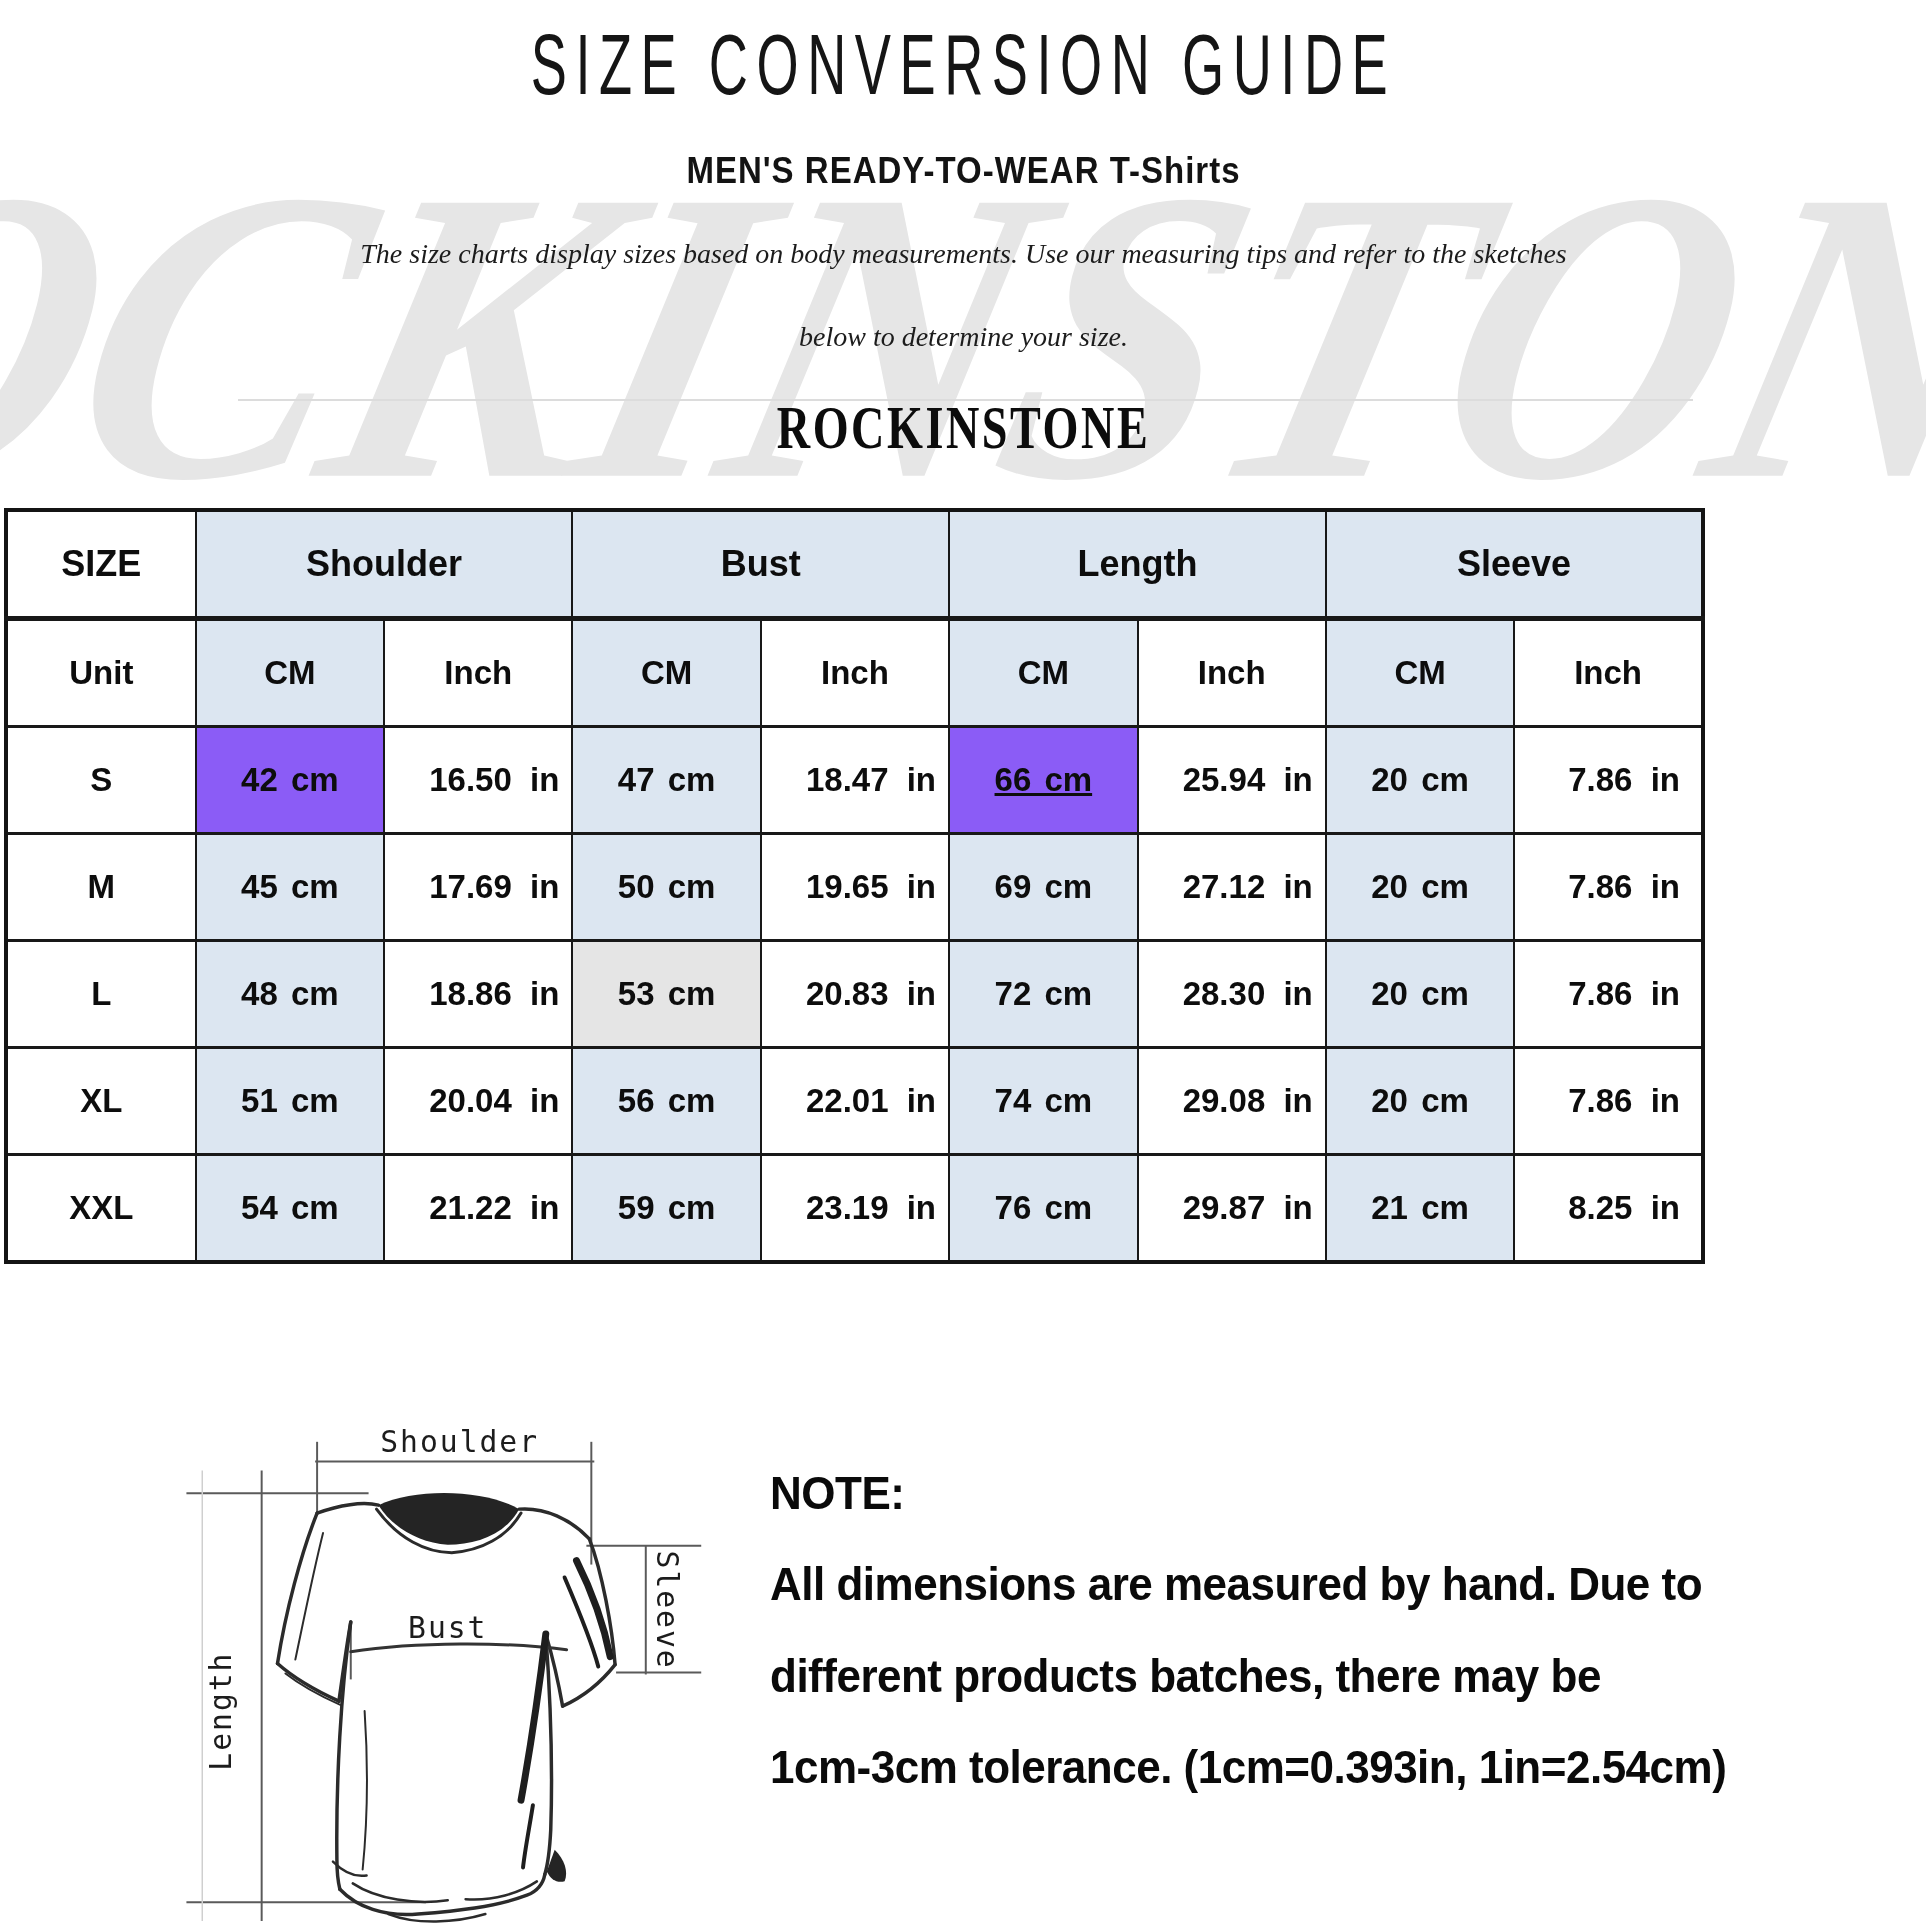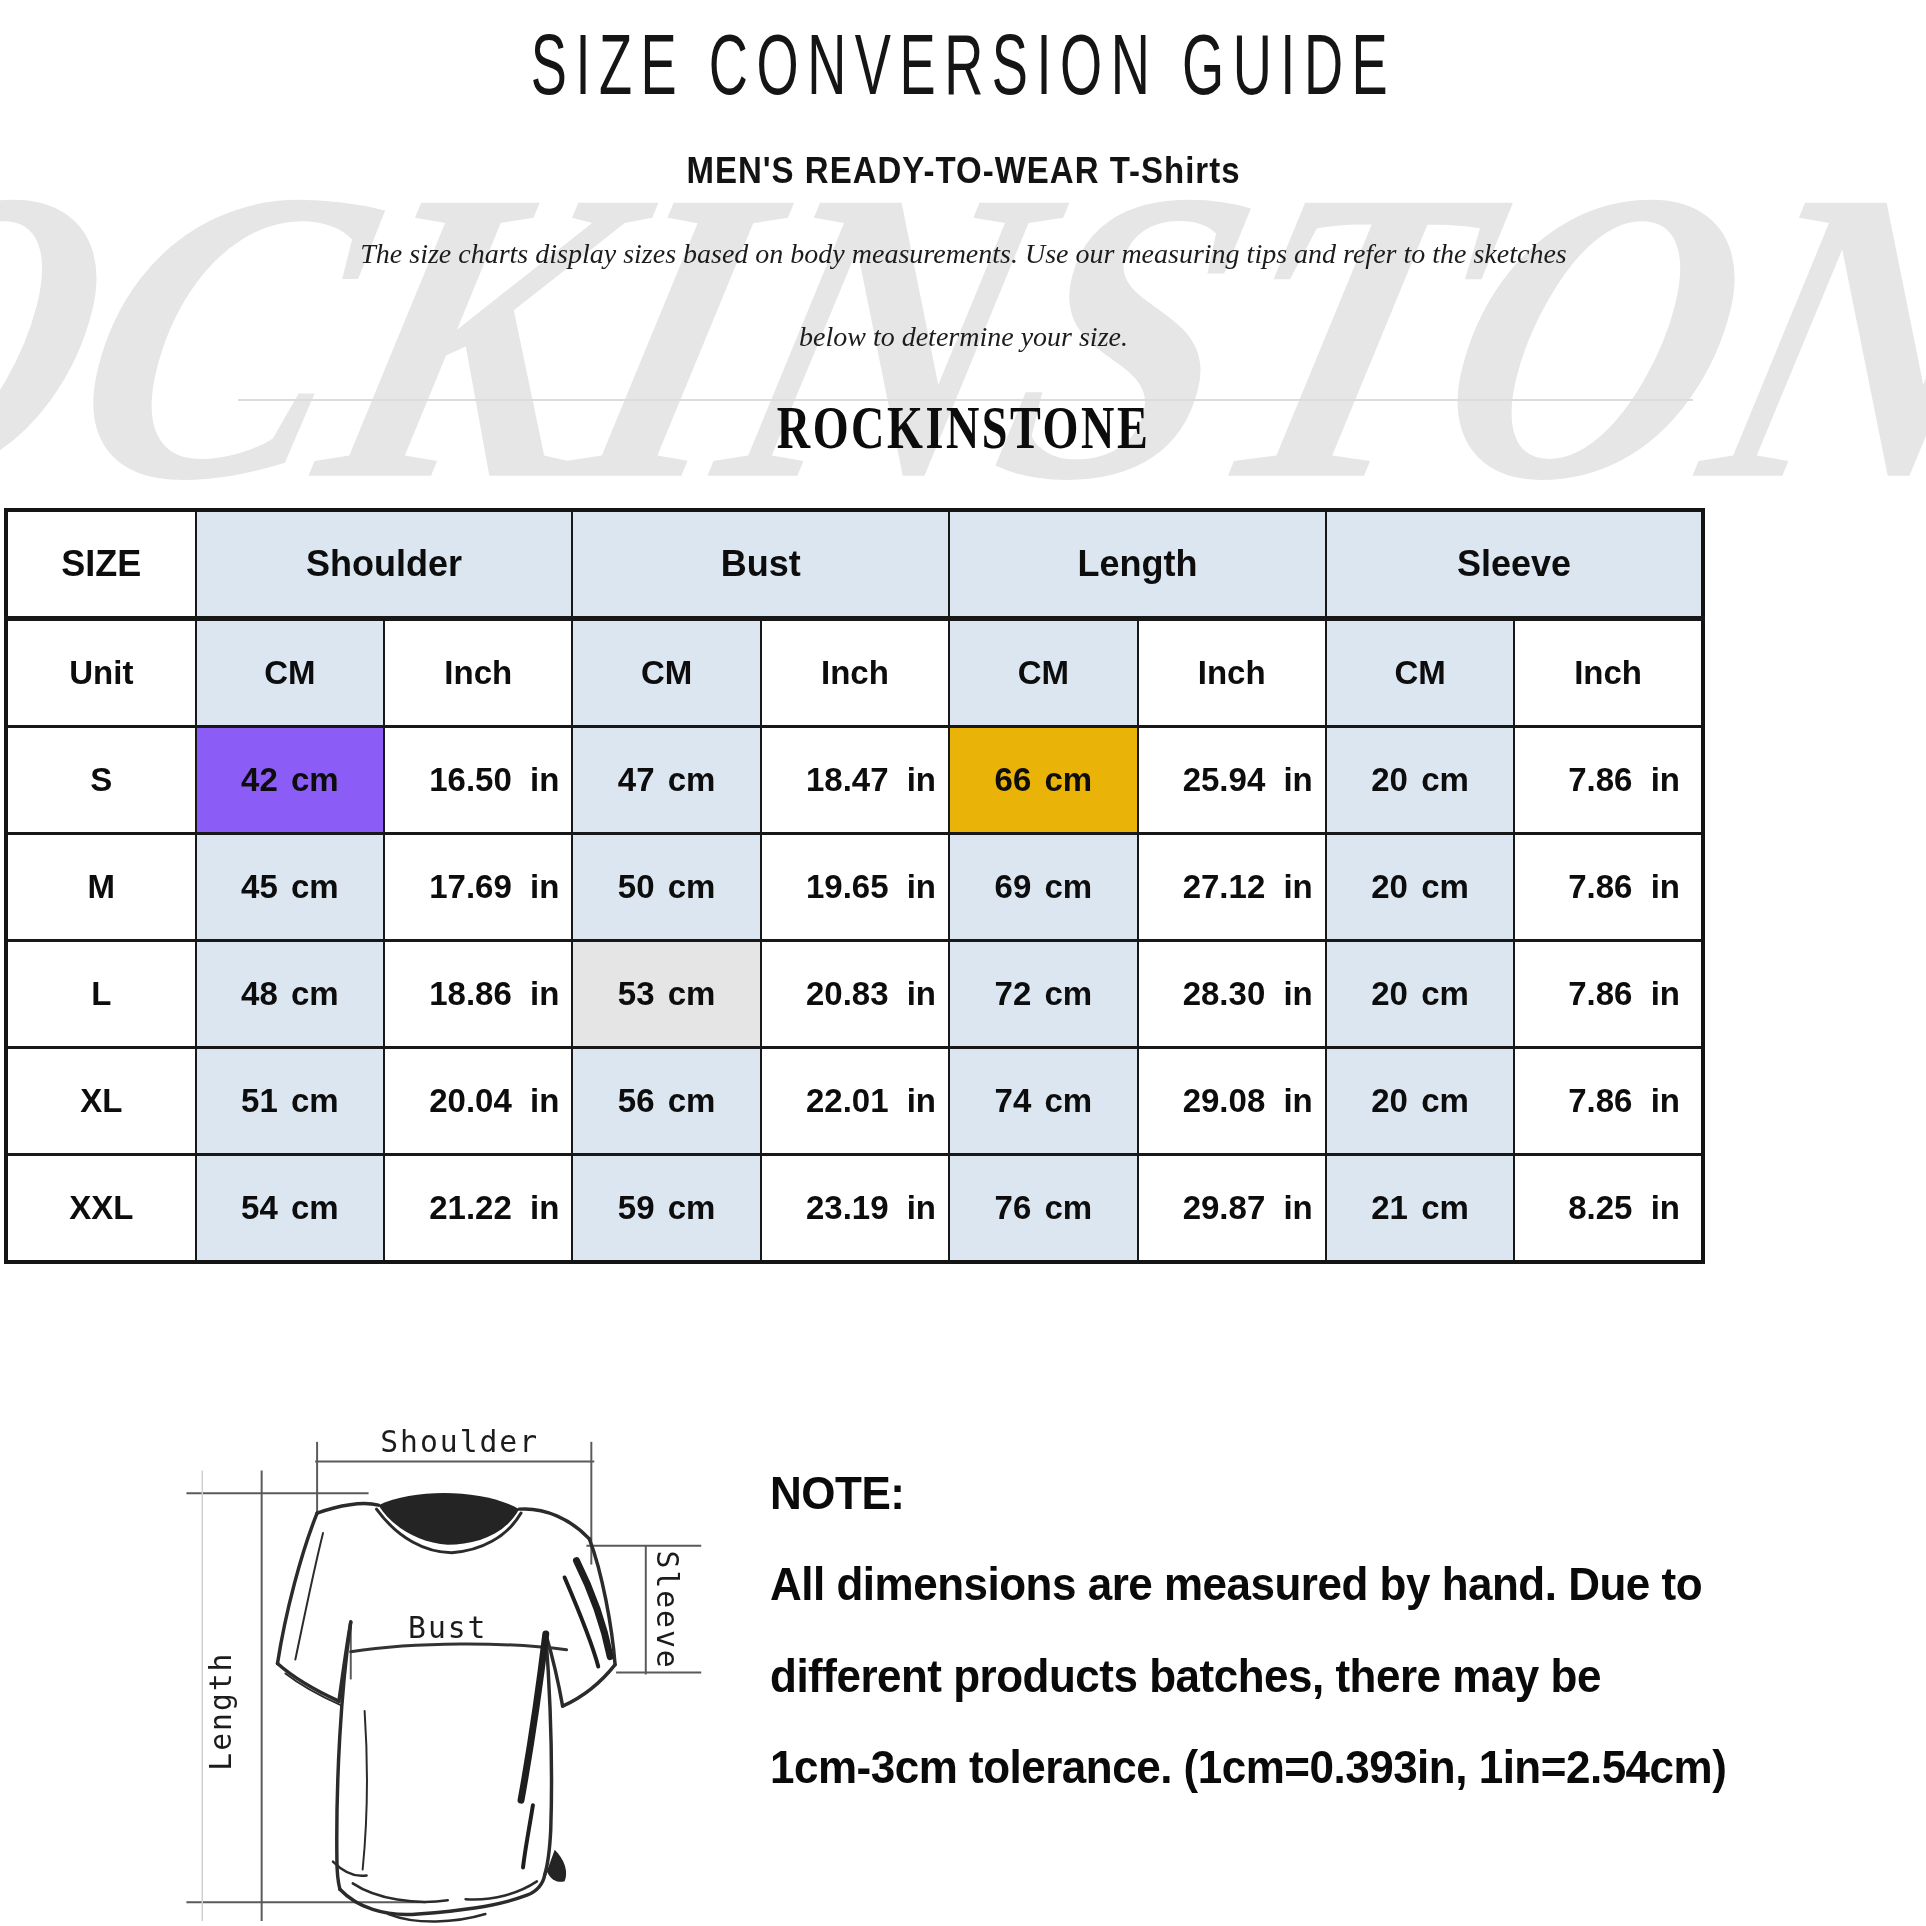--- a/index.html
+++ b/index.html
@@ -98,21 +98,21 @@
           <td>Inch</td>
           <td class="hl" style="background: rgb(220, 230, 241);">CM</td>
           <td>Inch</td>
         </tr>
         <tr class="size-row">
           <td>S</td>
           <td class="hl cm" style="background: #8b5cf6;">42 cm</td>
           <td class="inch">16.50 in</td>
           <td class="hl cm" style="background: rgb(220, 230, 241);">47 cm</td>
           <td class="inch">18.47 in</td>
-          <td class="hl cm" style="background: #eab308;">66 cm</td>
+          <td class="hl cm" style="background: #8b5cf6; text-decoration: underline;">66 cm</td>
           <td class="inch">25.94 in</td>
           <td class="hl cm" style="background: rgb(220, 230, 241);">20 cm</td>
           <td class="inch">7.86 in</td>
         </tr>
         <tr class="size-row">
           <td>M</td>
           <td class="hl cm" style="background: rgb(220, 230, 241);">45 cm</td>
           <td class="inch">17.69 in</td>
           <td class="hl cm" style="background: rgb(220, 230, 241);">50 cm</td>
           <td class="inch">19.65 in</td>

